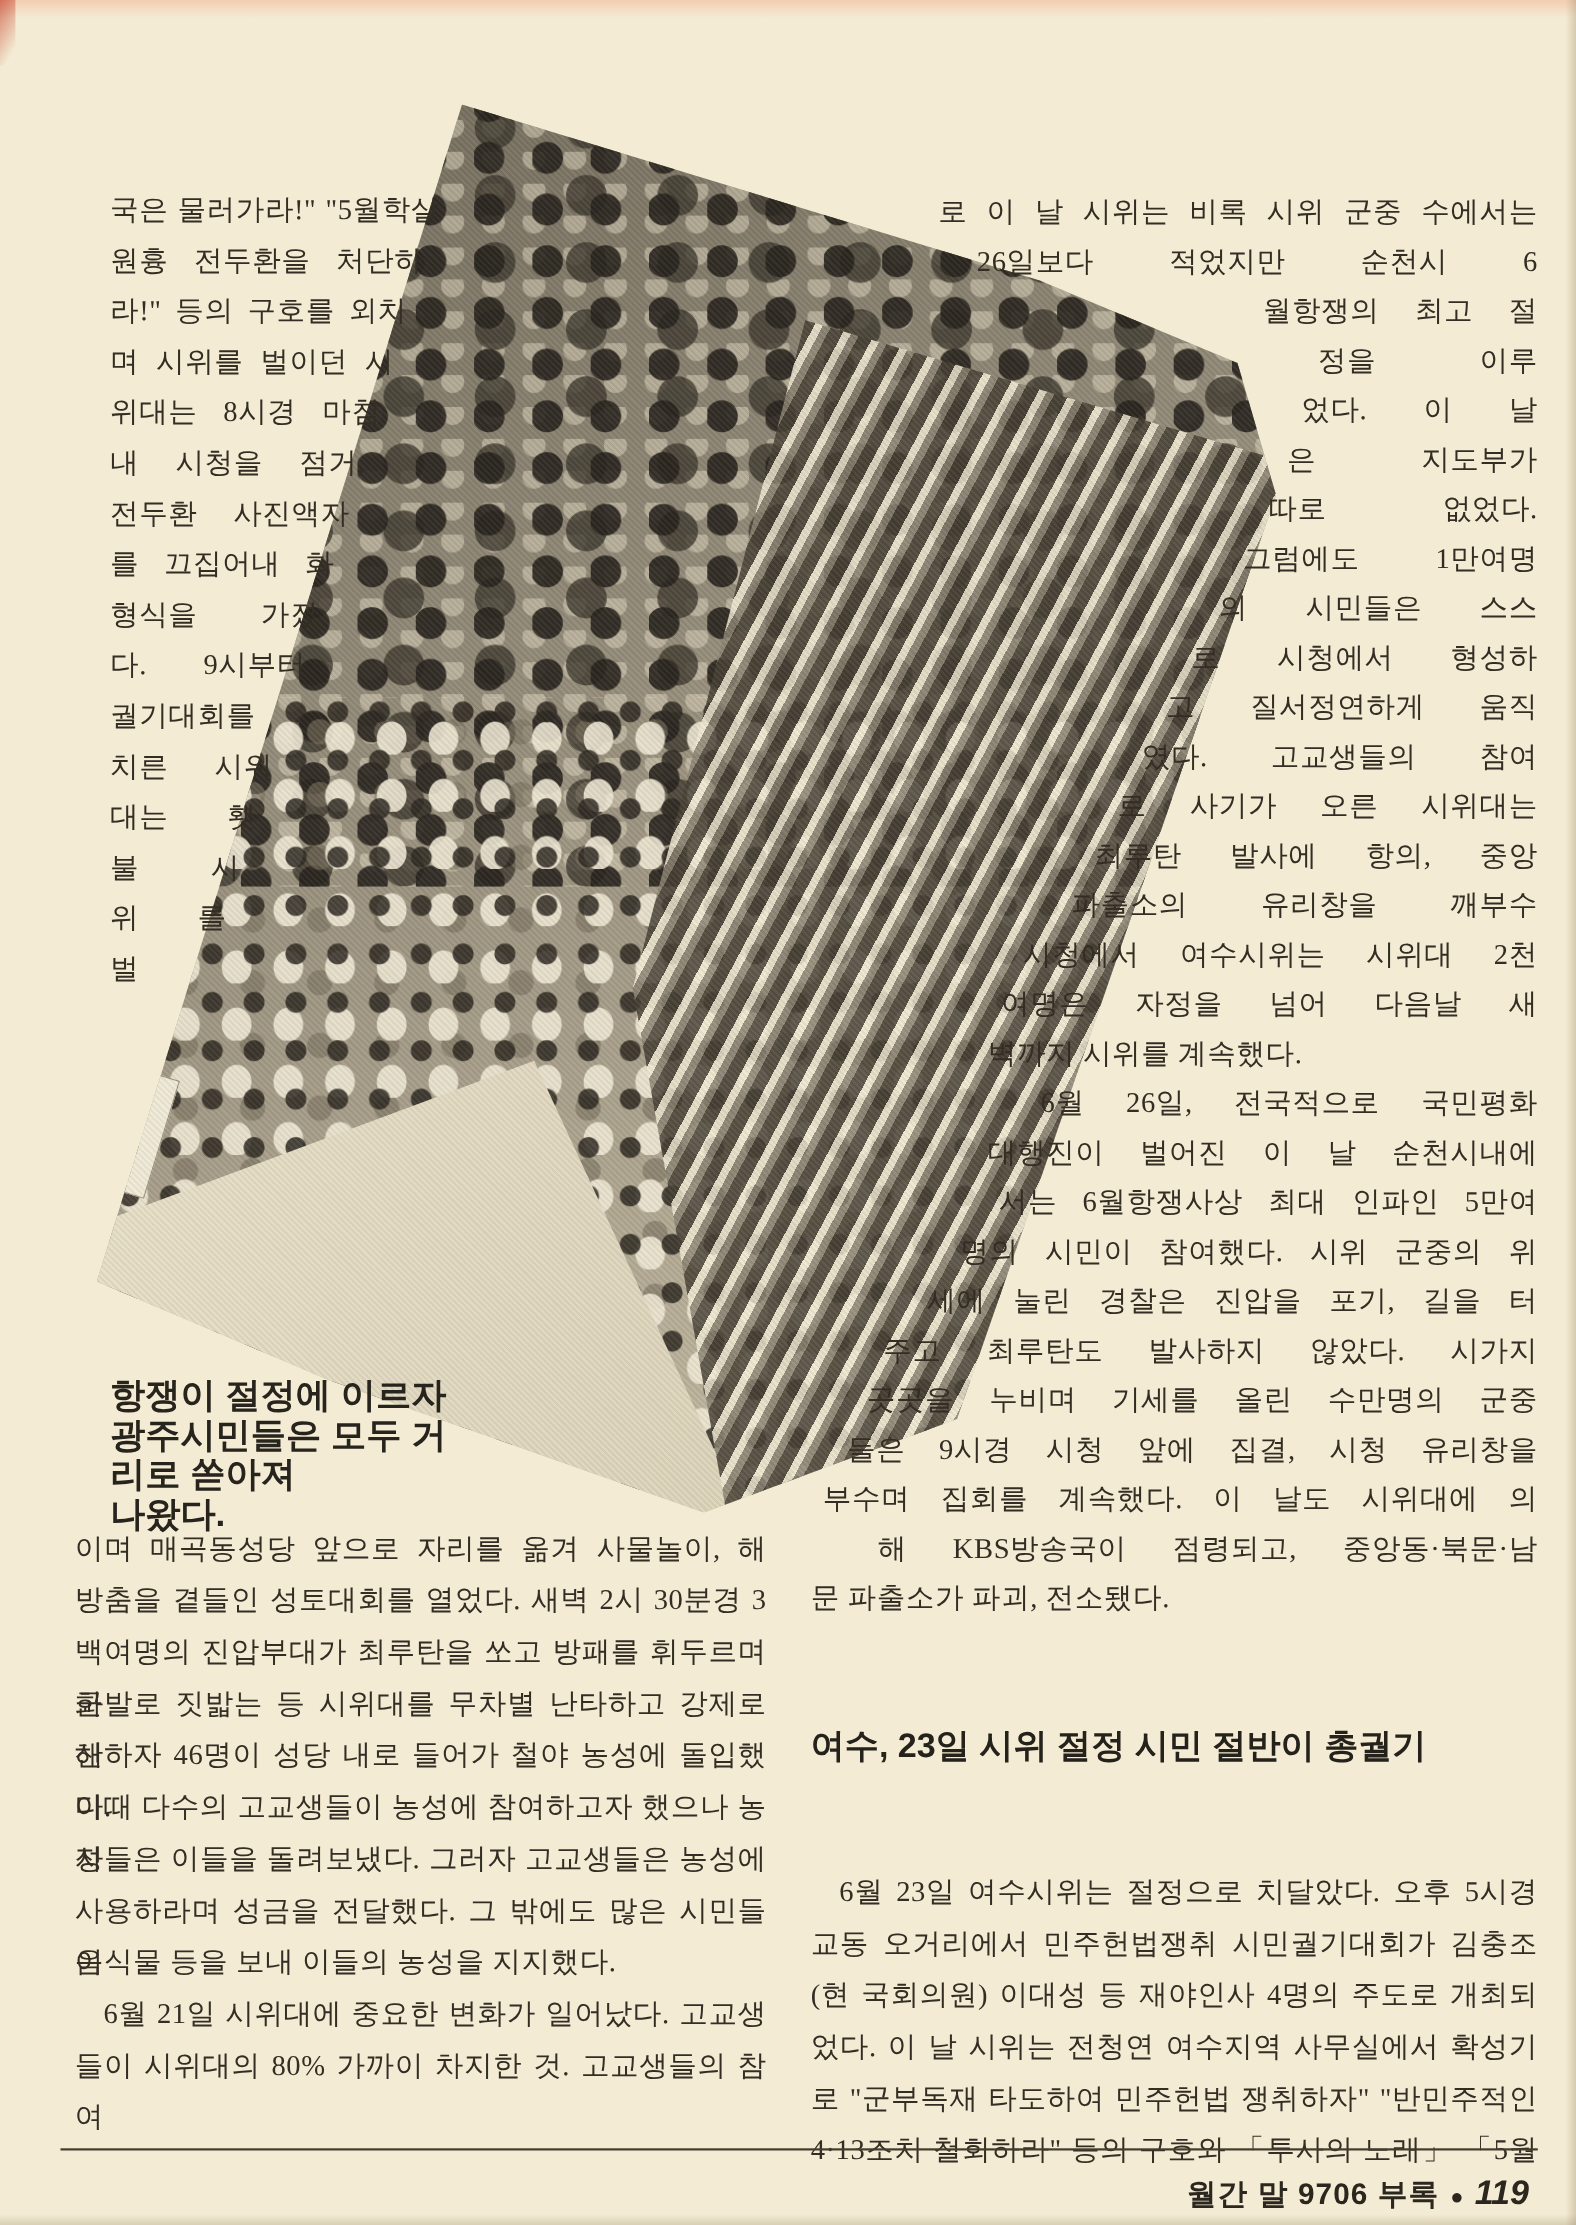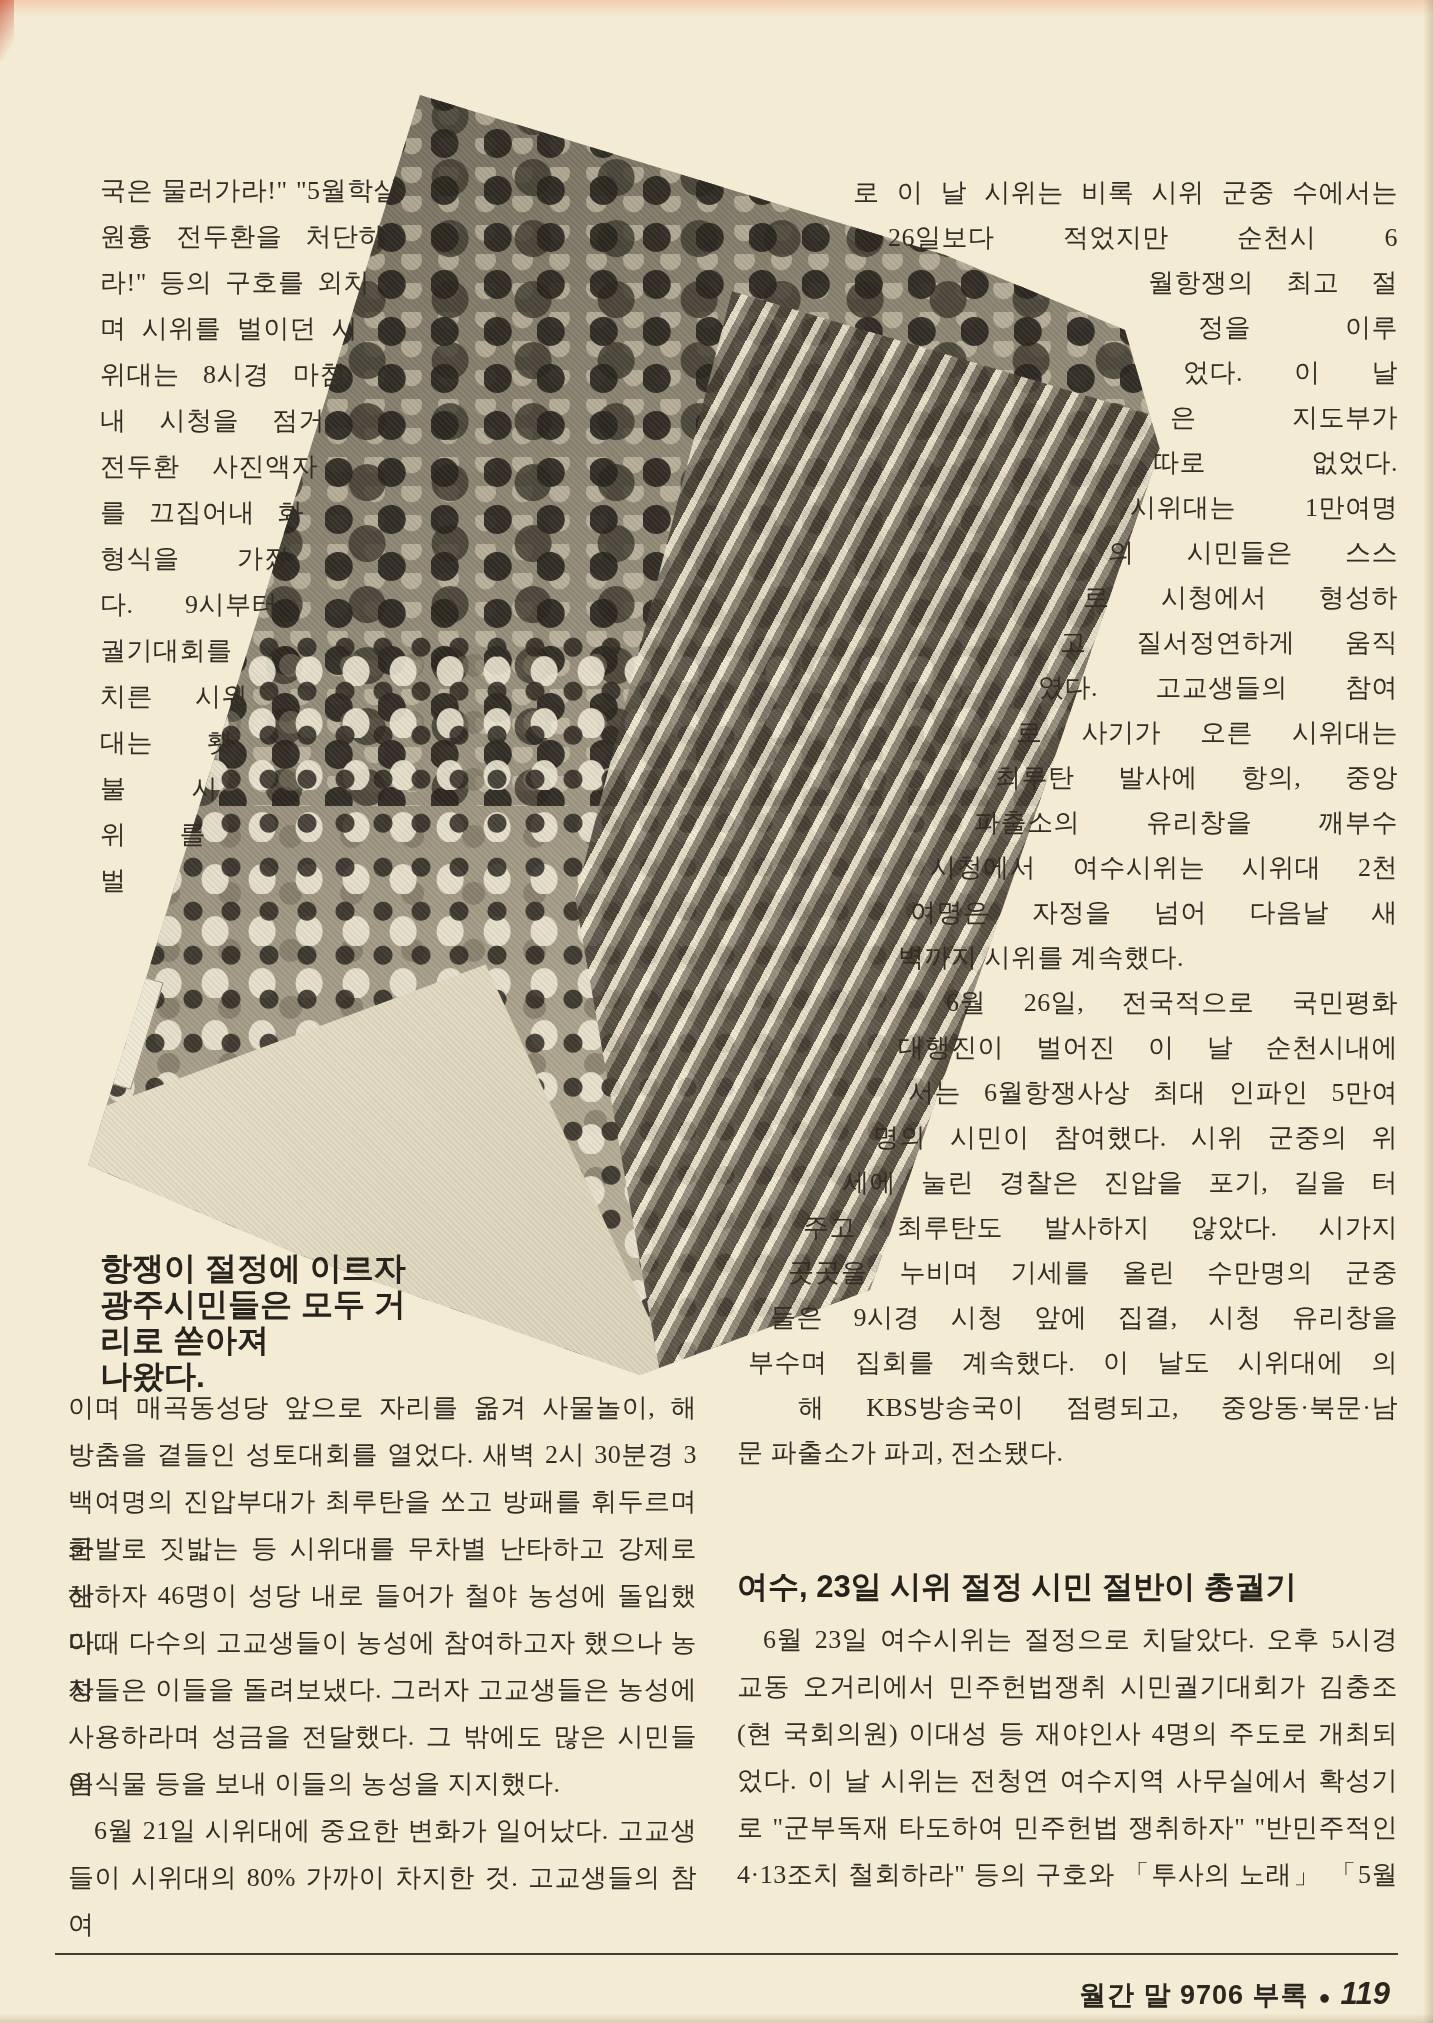--- a/index.html
+++ b/index.html
@@ -118,21 +118,21 @@
 </div>
 
 <div class="col rcol" style="left:737px;top:170px;width:661px;">
   <div class="ln" style="--w:545px">로 이 날 시위는 비록 시위 군중 수에서는</div>
   <div class="ln" style="--w:510px">26일보다 적었지만 순천시 6</div>
   <div class="ln" style="--w:250px">월항쟁의 최고 절</div>
   <div class="ln" style="--w:200px">정을 이루</div>
   <div class="ln" style="--w:215px">었다. 이 날</div>
   <div class="ln" style="--w:228px">은 지도부가</div>
   <div class="ln" style="--w:245px">따로 없었다.</div>
-  <div class="ln" style="--w:268px">시위대는 1만여명</div>
+  <div class="ln" style="--w:268px">그럼에도 1만여명</div>
   <div class="ln" style="--w:290px">의 시민들은 스스</div>
   <div class="ln" style="--w:315px">로 시청에서 형성하</div>
   <div class="ln" style="--w:338px">고 질서정연하게 움직</div>
   <div class="ln" style="--w:360px">였다. 고교생들의 참여</div>
   <div class="ln" style="--w:382px">로 사기가 오른 시위대는</div>
   <div class="ln" style="--w:403px">최루탄 발사에 항의, 중앙</div>
   <div class="ln" style="--w:424px">파출소의 유리창을 깨부수</div>
   <div class="ln" style="--w:468px">시청에서 여수시위는 시위대 2천</div>
   <div class="ln" style="--w:488px">여명은 자정을 넘어 다음날 새</div>
   <div class="ln end" style="--w:500px">벽까지 시위를 계속했다.</div>
@@ -163,21 +163,21 @@
   <div class="ln" style="--w:629px">산하자 46명이 성당 내로 들어가 철야 농성에 돌입했다.</div>
   <div class="ln" style="--w:629px">이때 다수의 고교생들이 농성에 참여하고자 했으나 농성</div>
   <div class="ln" style="--w:629px">자들은 이들을 돌려보냈다. 그러자 고교생들은 농성에</div>
   <div class="ln" style="--w:629px">사용하라며 성금을 전달했다. 그 밖에도 많은 시민들이</div>
   <div class="ln end" style="--w:629px">음식물 등을 보내 이들의 농성을 지지했다.</div>
   <div class="ln ind" style="--w:629px">6월 21일 시위대에 중요한 변화가 일어났다. 고교생</div>
   <div class="ln" style="--w:629px">들이 시위대의 80% 가까이 차지한 것. 고교생들의 참여</div>
 </div>
 
 <div class="sec-heading">여수, 23일 시위 절정 시민 절반이 총궐기</div>
-<div class="col bcol" style="left:737px;top:1616px;width:661px;">
+<div class="col bcol" style="left:737px;top:1696px;width:661px;">
   <div class="ln ind" style="--w:661px">6월 23일 여수시위는 절정으로 치달았다. 오후 5시경</div>
   <div class="ln" style="--w:661px">교동 오거리에서 민주헌법쟁취 시민궐기대회가 김충조</div>
   <div class="ln" style="--w:661px">(현 국회의원) 이대성 등 재야인사 4명의 주도로 개최되</div>
   <div class="ln" style="--w:661px">었다. 이 날 시위는 전청연 여수지역 사무실에서 확성기</div>
   <div class="ln" style="--w:661px">로 "군부독재 타도하여 민주헌법 쟁취하자" "반민주적인</div>
   <div class="ln" style="--w:661px">4·13조치 철회하라" 등의 구호와 「투사의 노래」 「5월</div>
 </div>
 
 <div class="footer-rule"></div>
 <div class="footer">

